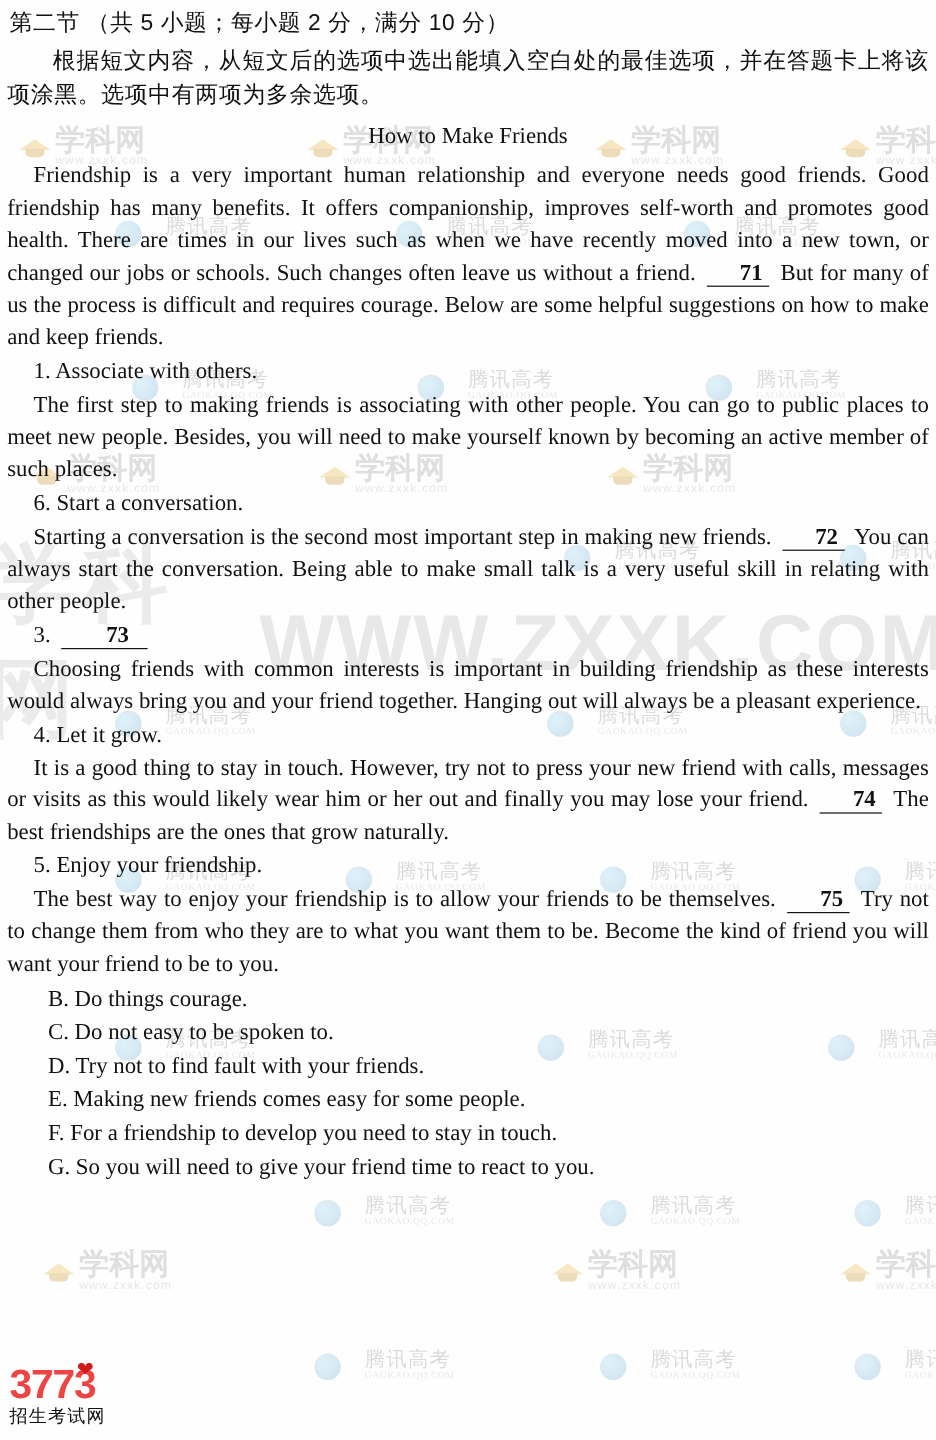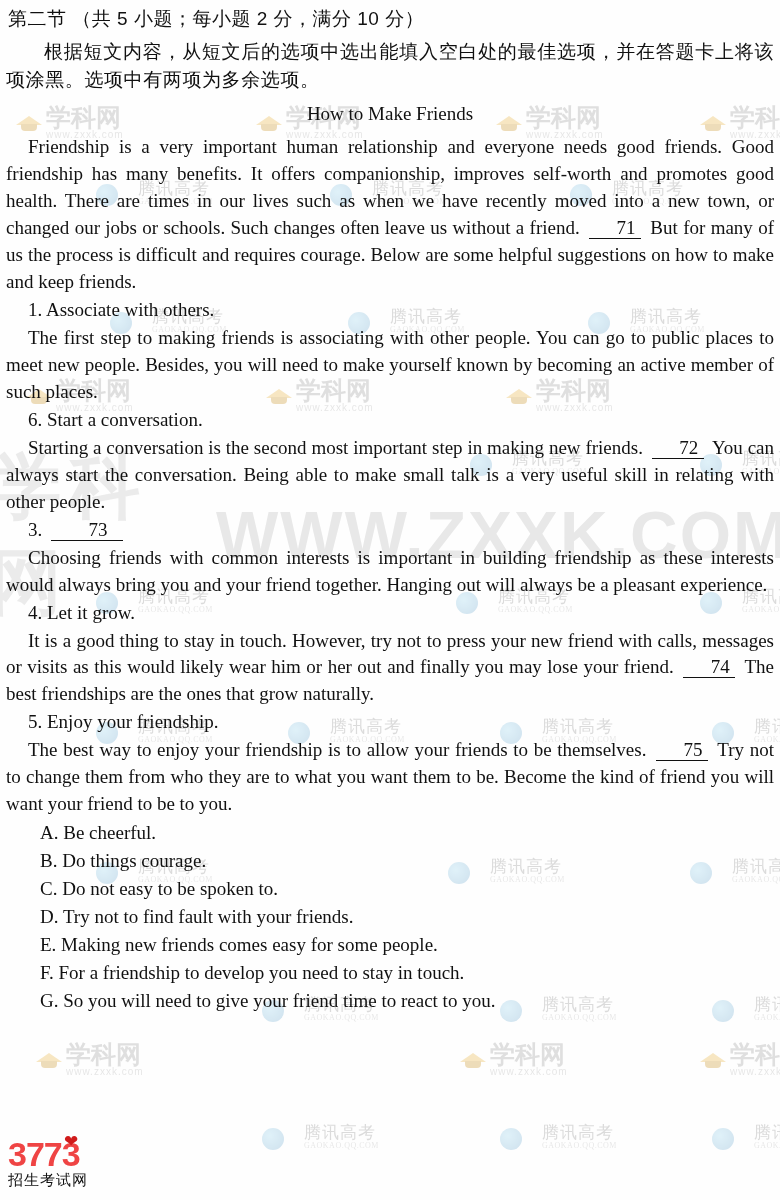--- a/index.html
+++ b/index.html
@@ -54,20 +54,21 @@
     letter-spacing: 0.6px;
     text-align: justify;
   }
   .blank {
     display: inline-block;
     min-width: 52px;
     border-bottom: 1px solid #111;
     text-align: center;
     line-height: 1.05;
     margin: 0 4px;
+    font-weight: bold;
   }
   .opt {
     font-size: 19px;
     line-height: 1.47;
     text-indent: 34px;
     margin: 0;
   }
   
   .wm-layer {
     position: absolute;
@@ -514,21 +515,20 @@
     </div>
 
     <div class="para indent1">5. Enjoy your friendship.</div>
 
     <div class="para indent1">
       <span>The best way to enjoy your friendship is to allow your friends to be themselves.</span>
       <span class="blank">75</span>
       <span>Try not to change them from who they are to what you want them to be. Become the kind of friend you will want your friend to be to you.</span>
     </div>
 
-    <div class="opt">A. Be cheerful.</div>
     <div class="opt">B. Do things courage.</div>
     <div class="opt">C. Do not easy to be spoken to.</div>
     <div class="opt">D. Try not to find fault with your friends.</div>
     <div class="opt">E. Making new friends comes easy for some people.</div>
     <div class="opt">F. For a friendship to develop you need to stay in touch.</div>
     <div class="opt">G. So you will need to give your friend time to react to you.</div>
   </div>
 
   <div class="logo3773">
     <span class="heart">❤</span>

